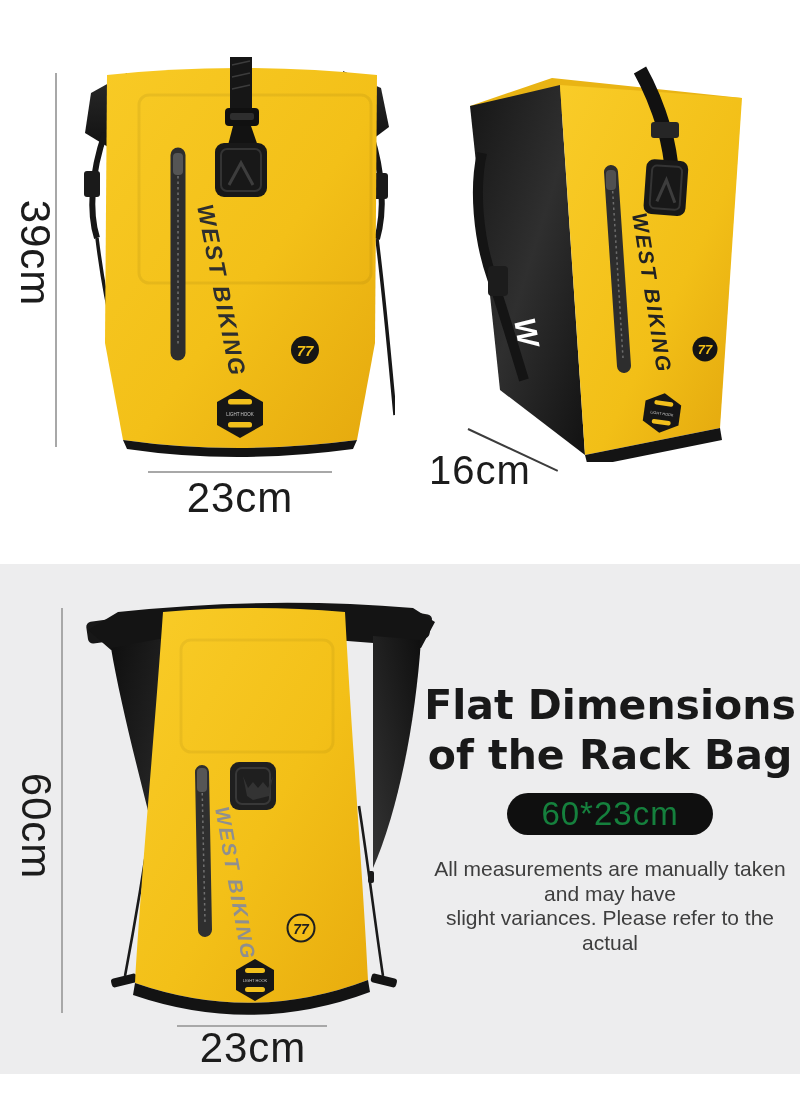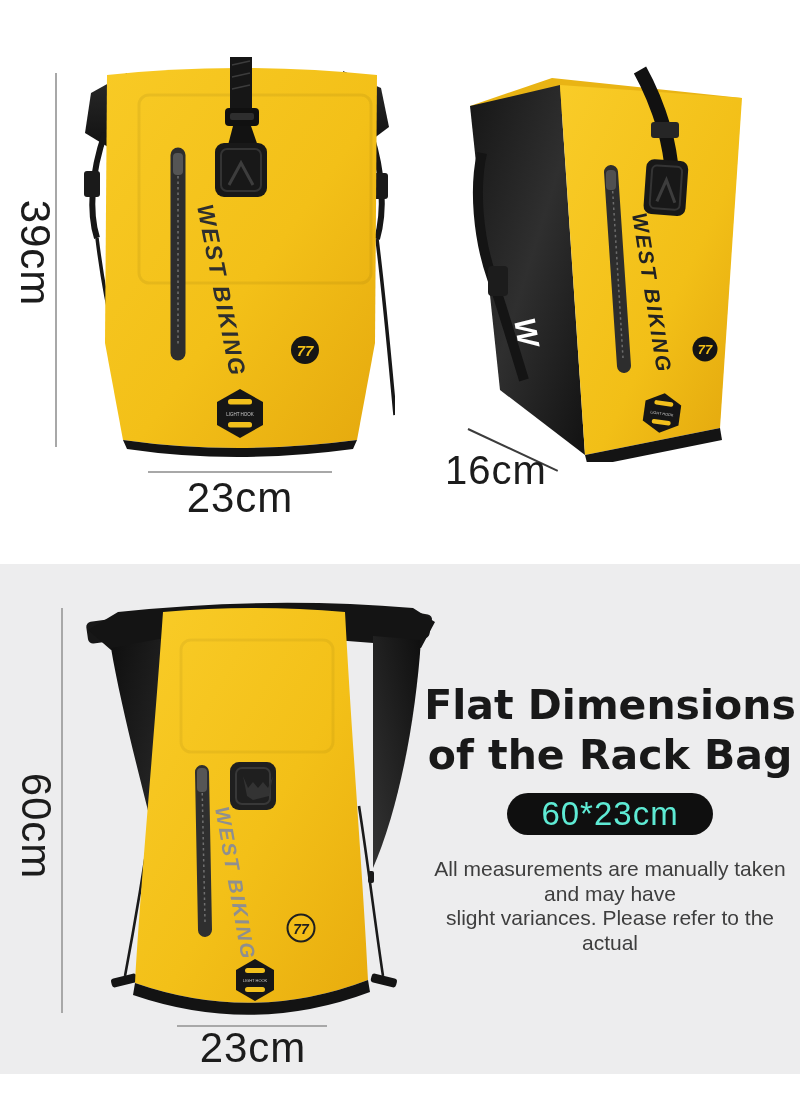--- a/index.html
+++ b/index.html
@@ -12,21 +12,21 @@
   .dim-line-v{position:absolute;width:2px;background:#a8a8a8;}
   .dim-line-h{position:absolute;height:2px;background:#a8a8a8;}
   .dim-line-diag{position:absolute;height:2px;background:#3c3c3c;transform-origin:0 50%;}
   .dim-label{position:absolute;color:#1c1c1c;font-size:42px;letter-spacing:1px;
              text-align:center;white-space:nowrap;line-height:52px;}
   .dim-label.v{transform:rotate(90deg);}
 
   .info{position:absolute;left:415px;top:680px;width:390px;text-align:center;}
   .info-title{font-family:"DejaVu Sans","Liberation Sans",sans-serif;font-weight:800;
               font-size:41px;line-height:50px;color:#191919;}
-  .badge{display:inline-block;margin-top:13px;background:#0f0f0f;color:#5eead4;
+  .badge{display:inline-block;margin-top:13px;background:#0f0f0f;color:#15803d;
          font-size:33px;line-height:42px;padding:0 34px;border-radius:22px;letter-spacing:1px;}
   .notes{margin-top:22px;font-size:21px;line-height:24.5px;color:#3e3e3e;}
 
   svg{position:absolute;display:block;}
   svg text{font-family:"Liberation Sans",sans-serif;}
   .brand-text{font-style:italic;font-weight:bold;}
 </style>
 </head>
 <body>
 
@@ -147,21 +147,21 @@
 
     <g transform="rotate(8 212 347)">
       <polygon points="212,327 230,337 230,357 212,367 194,357 194,337" fill="#161616"></polygon>
       <rect x="203" y="335" width="19" height="4.5" rx="2" fill="#f2c01c"></rect>
       <rect x="203" y="354" width="19" height="4.5" rx="2" fill="#f2c01c"></rect>
       <text x="212" y="349" text-anchor="middle" font-size="3.8" fill="#c9c9c9">LIGHT HOOK</text>
     </g>
   </svg>
 
   <div class="dim-line-diag" style="left:468px;top:428px;width:99px;transform:rotate(25deg);"></div>
-  <div class="dim-label" style="left:436px;top:444px;width:120px;font-size:40px;">16cm</div>
+  <div class="dim-label" style="left:420px;top:444px;width:120px;font-size:40px;">16cm</div>
 
   <svg style="left:73px;top:578px;" width="388" height="452" viewBox="0 0 388 452">
     <defs>
       <linearGradient id="yg3" x1="0" y1="0" x2="1" y2="1">
         <stop offset="0" stop-color="#f9cc28"></stop>
           <stop offset="0.55" stop-color="#f3c018"></stop>
         <stop offset="1" stop-color="#e8ac0e"></stop>
       </linearGradient>
       <linearGradient id="bk3l" x1="0" y1="0" x2="1" y2="1">
         <stop offset="0" stop-color="#0f0f0f"></stop>

